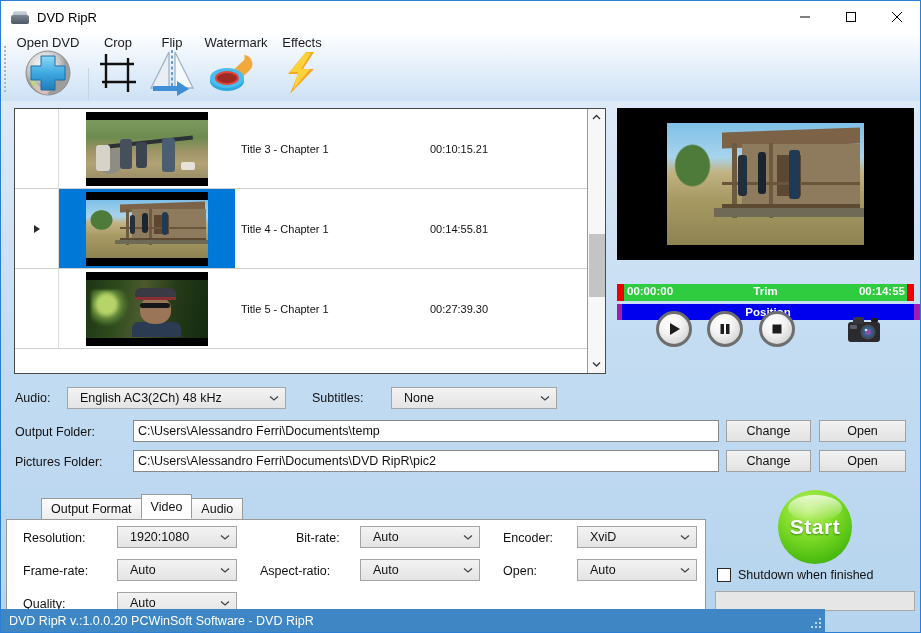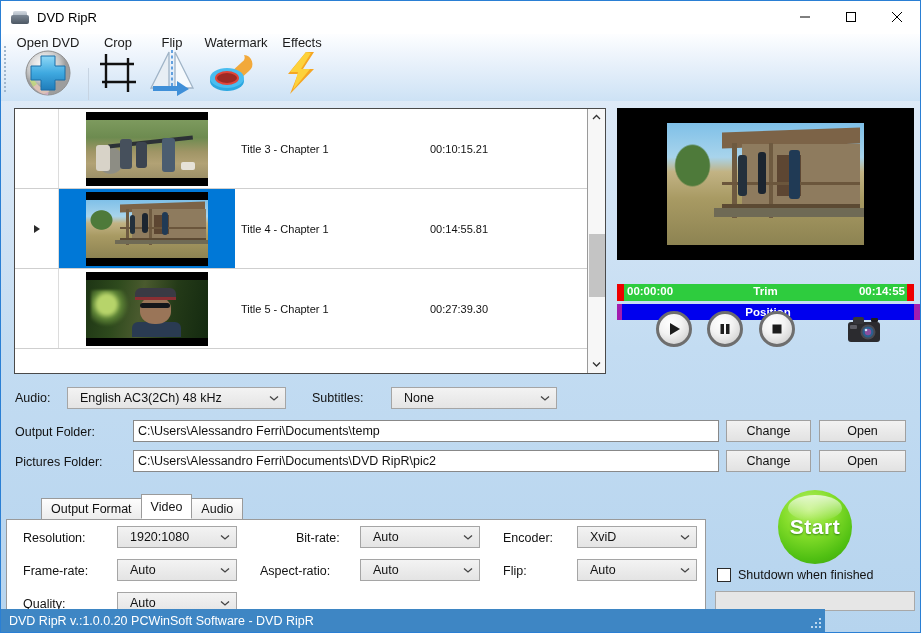--- a/index.html
+++ b/index.html
@@ -583,21 +583,21 @@
 
   <div class="lbl" style="position:absolute;left:496px;top:11px;">Encoder:</div>
   <div class="combo" style="position:absolute;left:570px;top:6px;width:120px;">
     <span>XviD</span>
     <span class="chev">
       <svg width="10" height="7" viewBox="0 0 10 7">
           <polyline points="1,1.5 5,5 9,1.5" fill="none" stroke="#444" stroke-width="1.3"></polyline>
         </svg>
     </span>
   </div>
-  <div class="lbl" style="position:absolute;left:496px;top:44px;">Flip:</div>
+  <div class="lbl" style="position:absolute;left:496px;top:44px;">Open:</div>
   <div class="combo" style="position:absolute;left:570px;top:39px;width:120px;">
     <span>Auto</span>
     <span class="chev">
       <svg width="10" height="7" viewBox="0 0 10 7">
           <polyline points="1,1.5 5,5 9,1.5" fill="none" stroke="#444" stroke-width="1.3"></polyline>
         </svg>
     </span>
   </div>
 </div>
 

